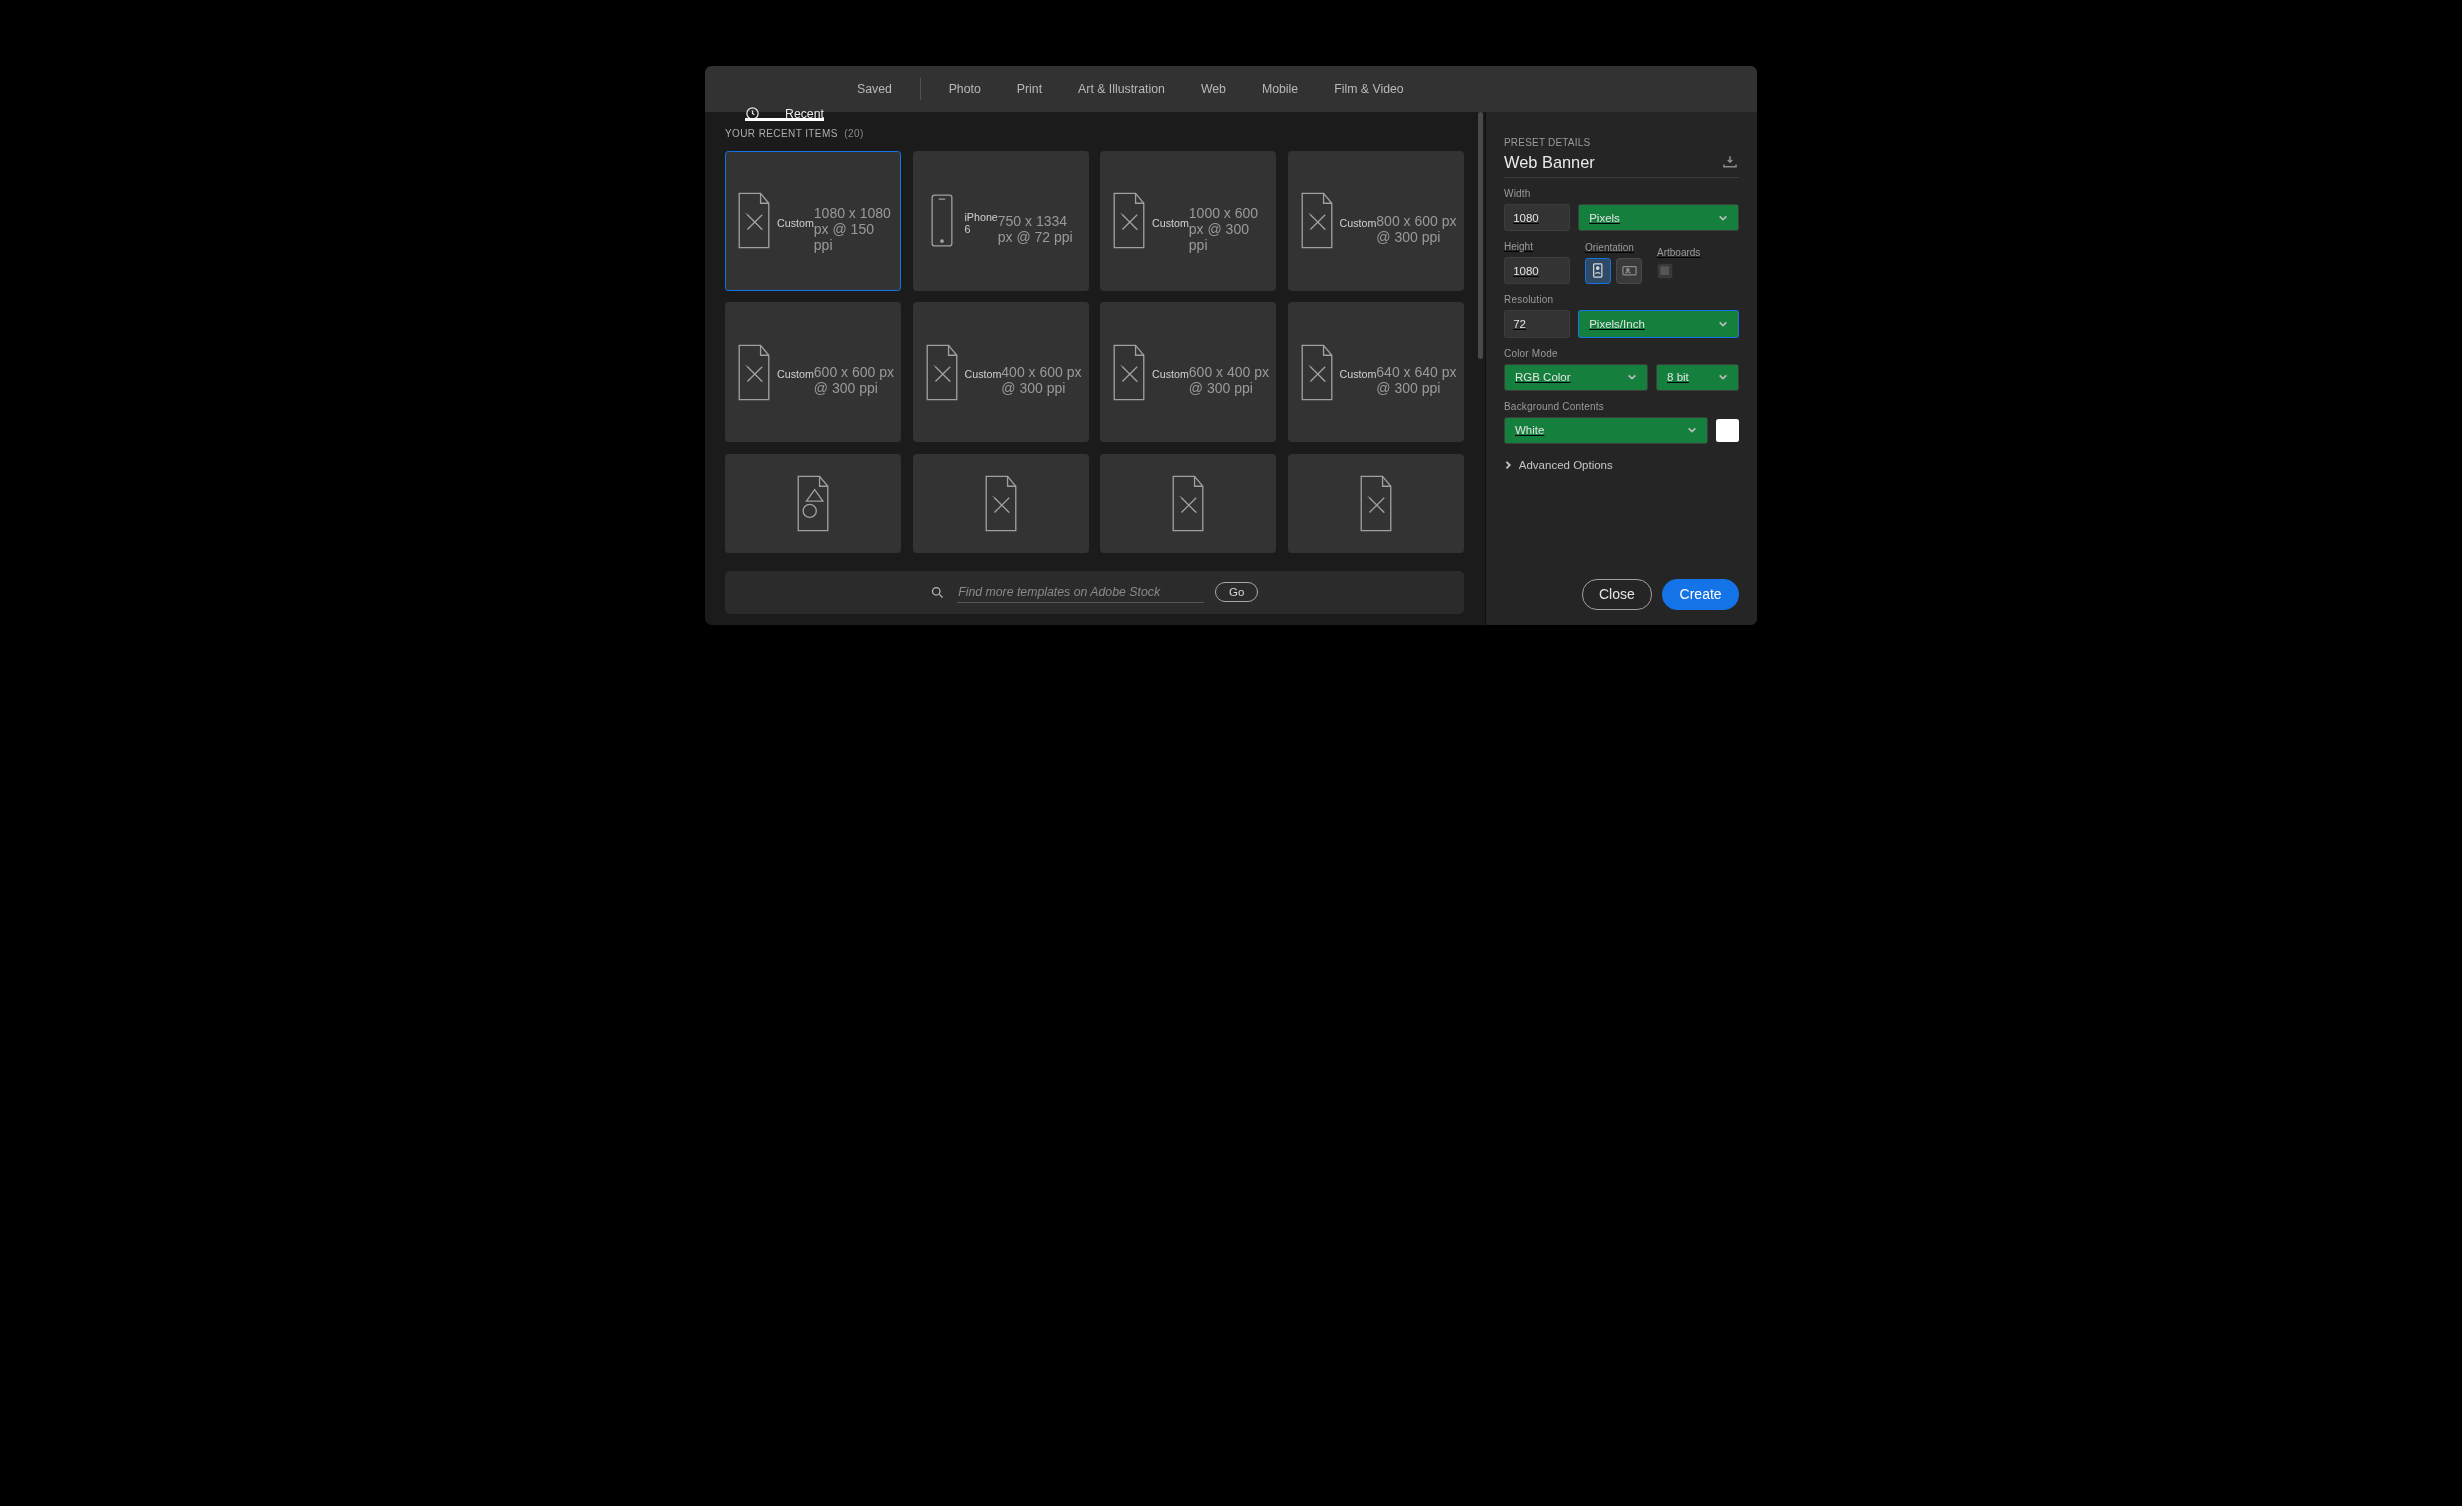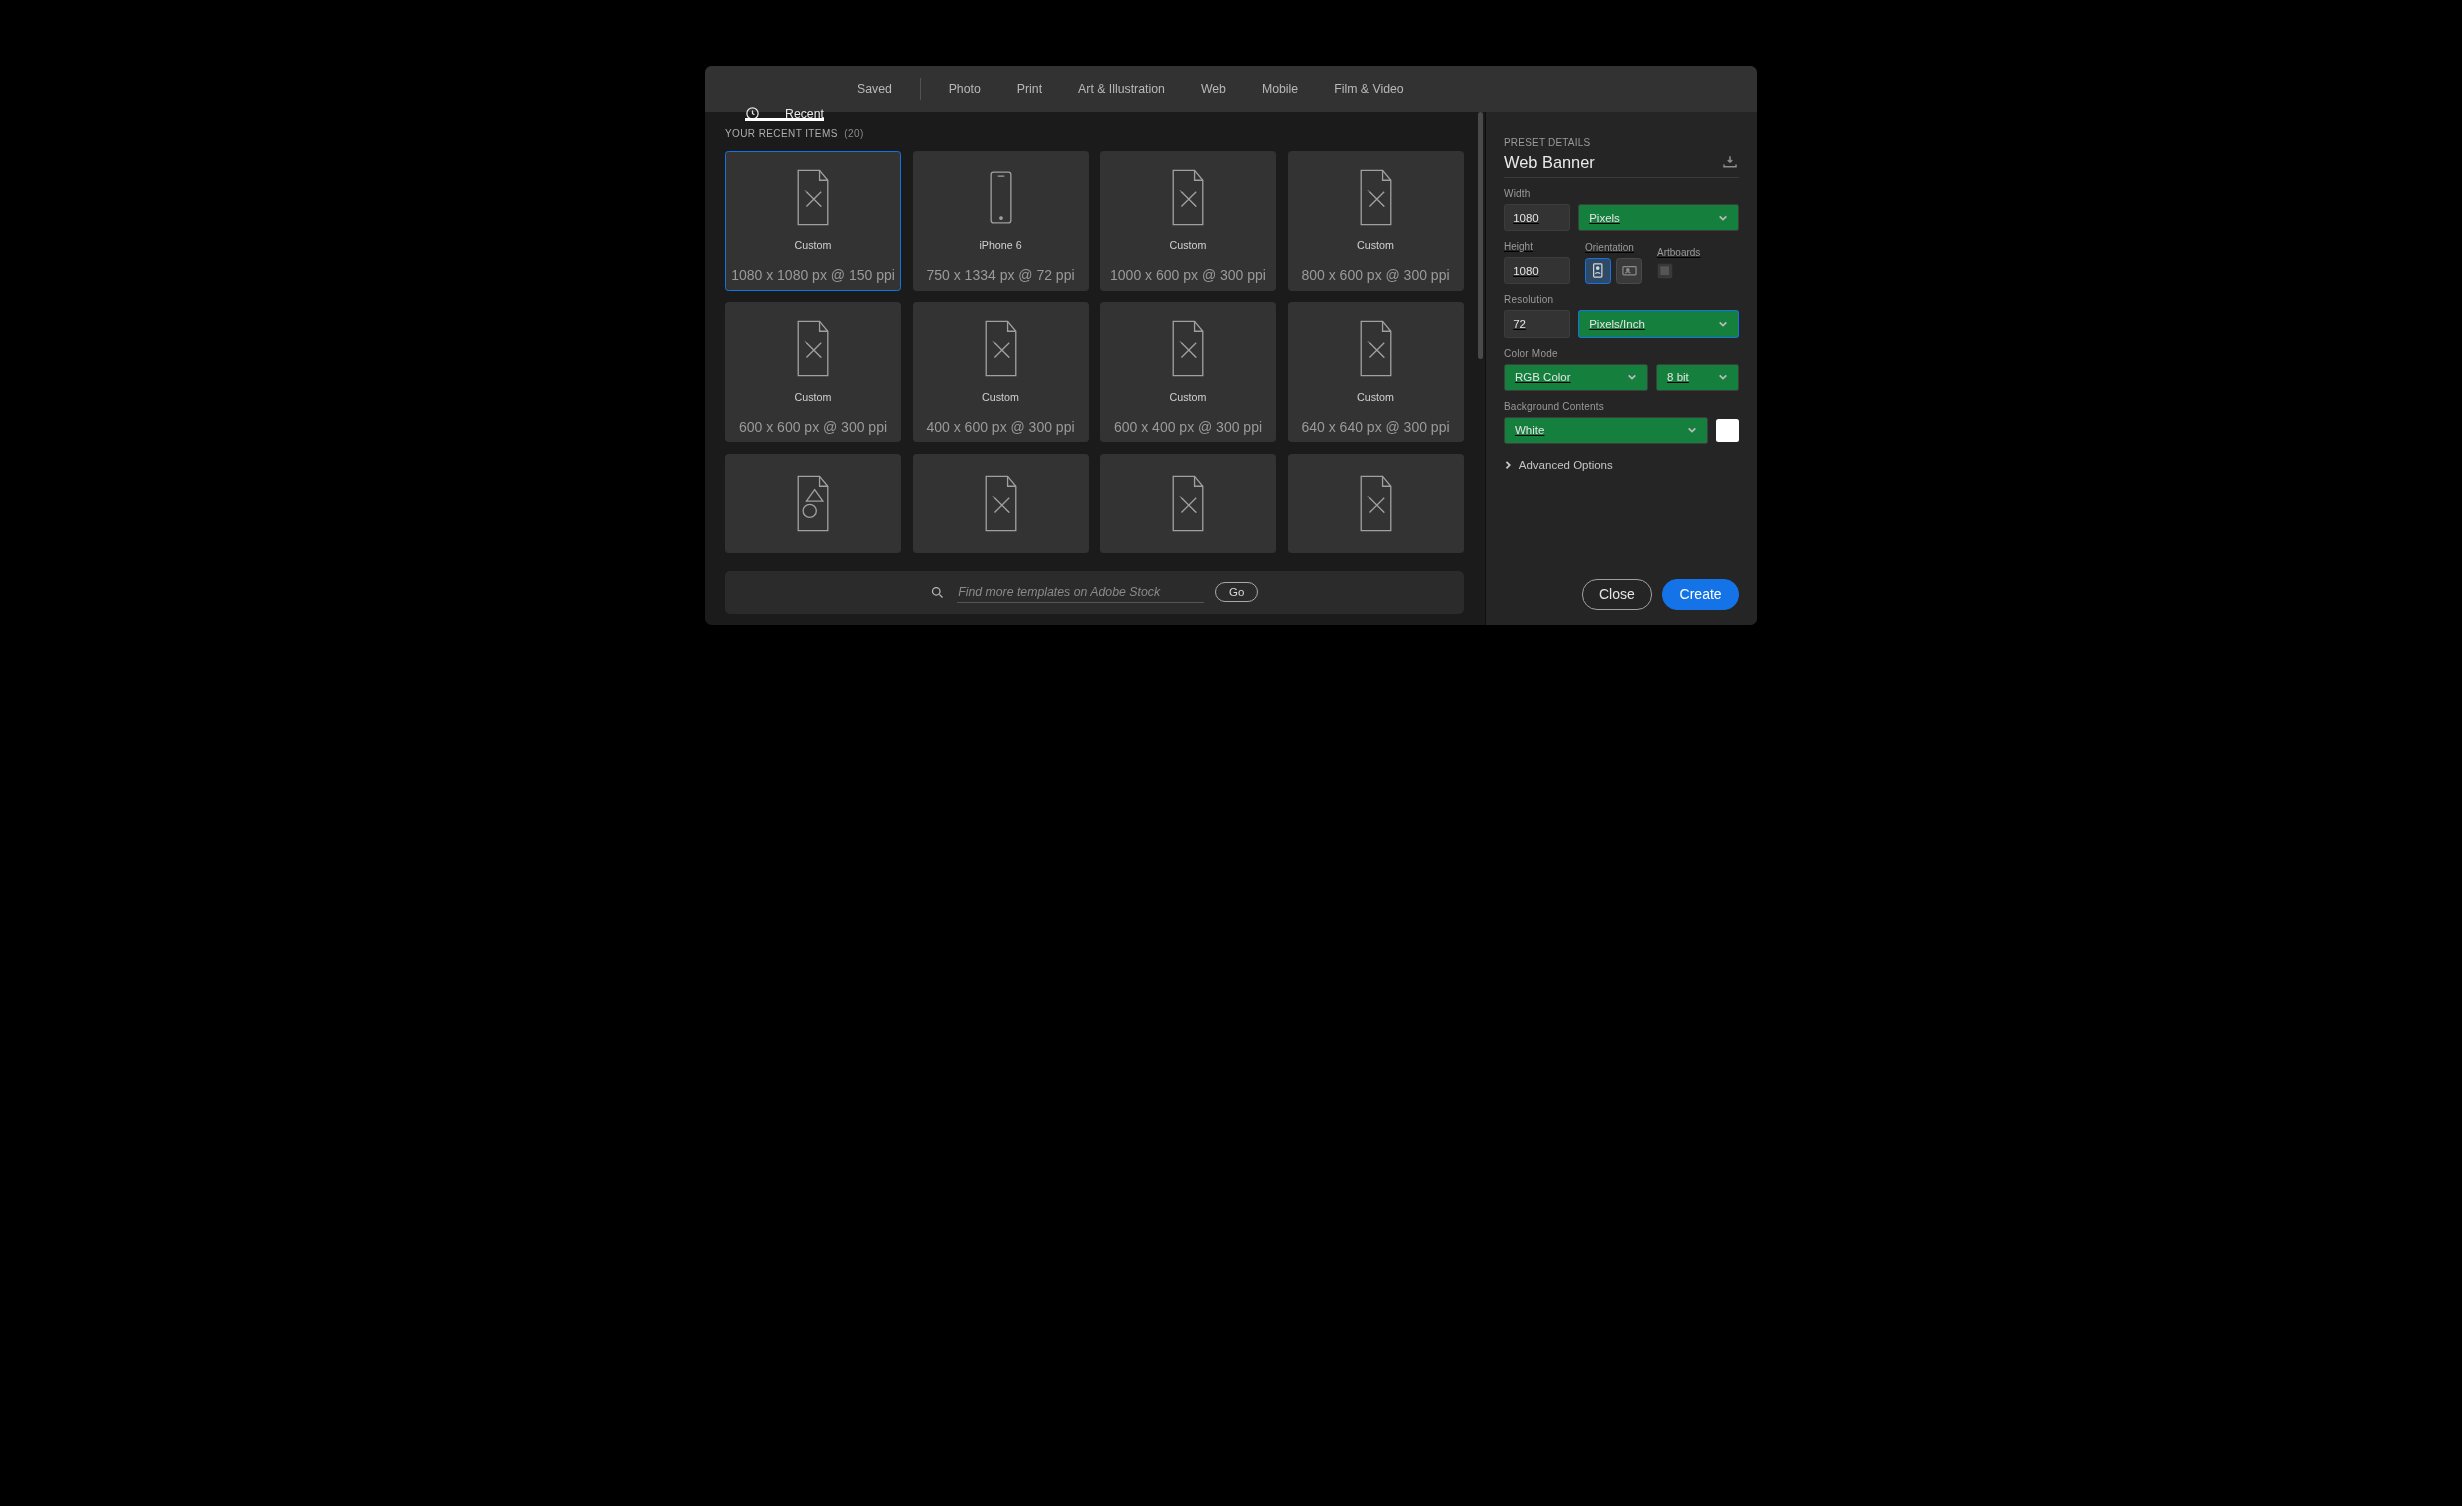--- a/index.html
+++ b/index.html
@@ -14,21 +14,21 @@
   .tab { padding:0 18px; height:46px; display:flex; align-items:center; color:#b8b8b8; font-size:12.3px; cursor:pointer; position:relative; }
   .tab.active::after,.tablead.active::after { content:""; position:absolute; bottom:0; left:15px; right:15px; height:2.5px; background:#fff; }
   .divider { width:0.8px; height:21.4px; background:#525252; margin:0 10px; }
   .body { display:flex; height:513px; }
   .left { flex:1; padding:16.4px 11.5px 11.5px 20px; display:flex; flex-direction:column; position:relative; border-right:0.8px solid #0f0f0f;}
   .rscroll { position:absolute; right:1.6px; top:0; bottom:66px; width:5.8px; }
   .rscroll::before{ content:""; position:absolute; top:0; width:5.8px; height:247px; background:#4a4a4a; border-radius:3.3px;}
   .section-head { font-size:10px; letter-spacing:0.4px; color:#aeaeae; margin-bottom:11.5px; }
   .section-head .cnt { color:#8a8a8a; margin-left:3.3px; }
   .grid { flex:1; overflow:hidden; display:grid; grid-template-columns:repeat(4,1fr); gap:11.5px; align-content:start; padding-right:10px;}
-  .card { background:#333333; border:0.8px solid #333; border-radius:3.3px; height:140px; display:flex; flex-direction:column; align-items:center; justify-content:center; cursor:pointer; padding:6.6px 5px;}
+  .card { background:#333333; border:0.8px solid #333; border-radius:3.3px; height:140px; display:flex; align-items:center; justify-content:center; cursor:pointer; padding:6.6px 5px;}
   .card.selected { border:1.6px solid #1473e6; }
   .card.trunc { height:99px; }
   .thumb { flex:1; display:flex; align-items:center; justify-content:center; width:100%; }
   .thumb svg { width:46px; height:61px; stroke:#a0a0a0; fill:none; stroke-width:1.6; }
   .card .t1 { color:#d0d0d0; font-size:10.7px; margin-top:3.3px; }
   .card .t2 { color:#9a9a9a; font-size:14px; margin-top:16px; }
   .searchbar { margin-top:11.5px; margin-right:10px; background:#2b2b2b; border-radius:5px; height:43px; display:flex; align-items:center; justify-content:center; gap:11.5px; }
   .searchbar input { background:transparent; border:none; border-bottom:0.8px solid #555; width:247px; color:#ccc; font-size:12.3px; font-style:italic; padding:3.3px 1.6px; outline:none; }
   .searchbar input::placeholder { color:#8a8a8a; font-style:italic; }
   .go { border:1.2px solid #a8a8a8; color:#d8d8d8; background:transparent; font-size:11.5px; padding:3.3px 13px; border-radius:13px; cursor:pointer; }

